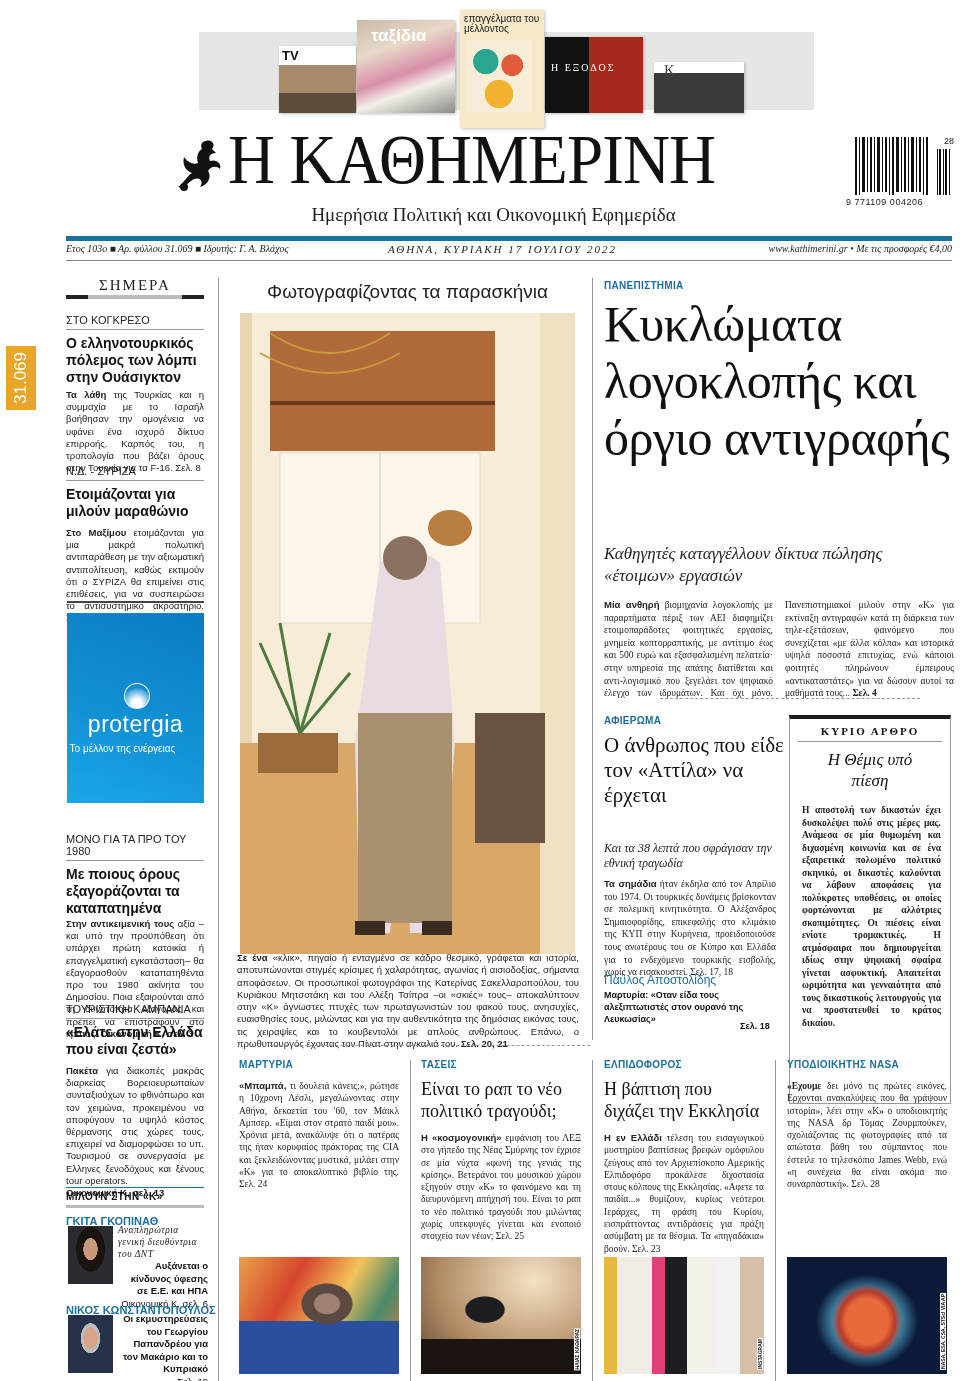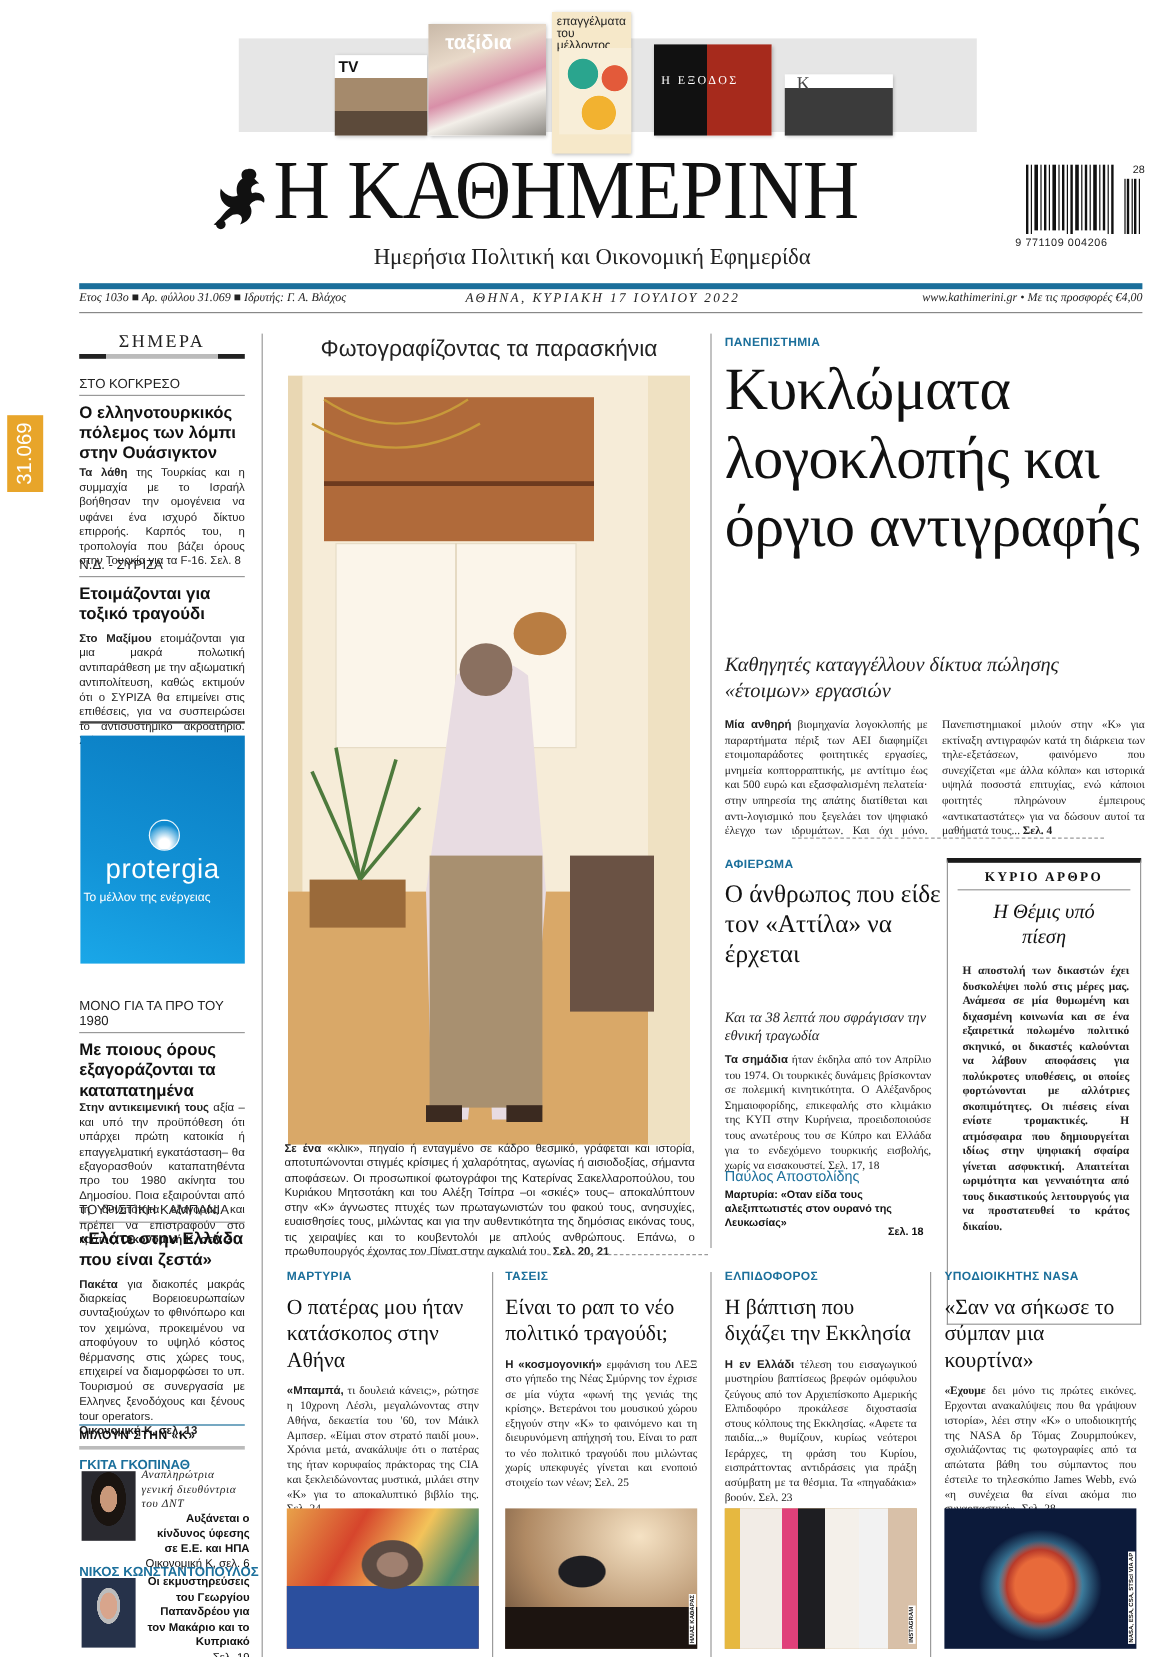--- a/index.html
+++ b/index.html
@@ -7,21 +7,21 @@
   body { position: relative; font-family: "Liberation Sans", sans-serif; color: #1a1a1a; }
   .abs { position: absolute; }
 
   
   .promo-bg { left: 199px; top: 32px; width: 615px; height: 78px; background: #e6e6e6; }
   .mag { position: absolute; box-shadow: 1px 1px 3px rgba(0,0,0,0.25); overflow: hidden; }
   .mag-tv { left: 279px; top: 46px; width: 77px; height: 67px; background: linear-gradient(180deg,#fff 0 28%, #a58a6c 28% 70%, #5c4a3a 70%); }
   .mag-tv .t { position:absolute; left:3px; top:2px; font: bold 13px "Liberation Sans", sans-serif; color:#111; }
   .mag-trav { left: 357px; top: 20px; width: 98px; height: 93px; background: linear-gradient(160deg,#c9b9a8 0%,#e8d9c9 30%,#d88fa8 55%,#f3efe9 70%,#8d8a85 100%); }
   .mag-trav .t { position:absolute; left:14px; top:6px; font: bold 17px "Liberation Sans", sans-serif; color:#fff; }
-  .mag-job { left: 460px; top: 10px; width: 66px; height: 118px; background:#f6e8c9; }
+  .mag-job { left: 460px; top: 10px; width: 84px; height: 118px; background:#f6e8c9; }
   .mag-job .t { position:absolute; left:4px; top:4px; font: 10px "Liberation Sans", sans-serif; color:#222; line-height:10px; }
   .mag-job .art { position:absolute; left:6px; top:30px; width:66px; height:72px; background: radial-gradient(circle at 30% 30%, #2aa58e 0 18%, transparent 19%), radial-gradient(circle at 70% 35%, #e35a3a 0 16%, transparent 17%), radial-gradient(circle at 50% 75%, #f2b230 0 22%, transparent 23%), #f8eed8; }
   .mag-exo { left: 545px; top: 37px; width: 98px; height: 76px; background: linear-gradient(90deg,#111 0 45%, #a62a1c 45% 100%); }
   .mag-exo .t { position:absolute; left:6px; top:26px; font: 10px "Liberation Serif", serif; color:#fff; line-height:10px; letter-spacing:2px; }
   .mag-k { left: 654px; top: 62px; width: 90px; height: 51px; background: linear-gradient(180deg,#fff 0 22%, #3b3b3b 22%); }
   .mag-k .t { position:absolute; left:10px; top:0px; font: 15px "Liberation Serif", serif; color:#444; }
 
   
   .griffin { left: 176px; top: 137px; width: 48px; height: 56px; }
   .masthead { left: 228px; top: 122px; width: 580px; font-family: "Liberation Serif", serif; font-size: 70px; line-height: 76px; letter-spacing: -1px; color: #111; transform: scaleX(0.93); transform-origin: left; white-space: nowrap; }
@@ -176,21 +176,21 @@
 <div class="abs today-bar"></div>
 
 <div class="abs lcol" style="top:314px;">
   <div class="kicker-l">ΣΤΟ ΚΟΓΚΡΕΣΟ</div>
   <div class="hl-l">Ο ελληνοτουρκικός πόλεμος των λόμπι στην Ουάσιγκτον</div>
   <div class="body-l"><b>Τα λάθη</b><span> της Τουρκίας και η συμμαχία με το Ισραήλ βοήθησαν την ομογένεια να υφάνει ένα ισχυρό δίκτυο επιρροής. Καρπός του, η τροπολογία που βάζει όρους στην Τουρκία για τα F-16. Σελ. 8</span></div>
 </div>
 
 <div class="abs lcol" style="top:465px;">
   <div class="kicker-l">Ν.Δ. - ΣΥΡΙΖΑ</div>
-  <div class="hl-l">Ετοιμάζονται για τοξικό τραγούδι</div>
+  <div class="hl-l">Ετοιμάζονται για μιλούν μαραθώνιο</div>
   <div class="body-l" style="margin-top:7px;"><b>Στο Μαξίμου</b><span> ετοιμάζονται για μια μακρά πολωτική αντιπαράθεση με την αξιωματική αντιπολίτευση, καθώς εκτιμούν ότι ο ΣΥΡΙΖΑ θα επιμείνει στις επιθέσεις, για να συσπειρώσει το αντισυστημικό ακροατήριο. Σελ. 12</span></div>
 </div>
 
 <div class="abs ad-rule"></div>
 <div class="abs ad">
   <div class="ad-logo"></div>
   <div class="ad-name">protergia</div>
   <div class="ad-tag">Το μέλλον της ενέργειας</div>
 </div>
 
@@ -274,21 +274,20 @@
 <div class="abs afi-ref">Σελ. 18</div>
 
 <div class="abs edit-box">
   <div class="edit-label">ΚΥΡΙΟ ΑΡΘΡΟ</div>
   <div class="edit-hl" style="padding: 0 30px;">Η Θέμις υπό πίεση</div>
   <div class="edit-body">Η αποστολή των δικαστών έχει δυσκολέψει πολύ στις μέρες μας. Ανάμεσα σε μία θυμωμένη και διχασμένη κοινωνία και σε ένα εξαιρετικά πολωμένο πολιτικό σκηνικό, οι δικαστές καλούνται να λάβουν αποφάσεις για πολύκροτες υποθέσεις, οι οποίες φορτώνονται με αλλότριες σκοπιμότητες. Οι πιέσεις είναι ενίοτε τρομακτικές. Η ατμόσφαιρα που δημιουργείται ιδίως στην ψηφιακή σφαίρα γίνεται ασφυκτική. Απαιτείται ωριμότητα και γενναιότητα από τους δικαστικούς λειτουργούς για να προστατευθεί το κράτος δικαίου.</div>
 </div>
 
 <div class="abs bcol" style="left:239px; top:1059px;">
   <div class="kicker-b">ΜΑΡΤΥΡΙΑ</div>
-  <div class="b-hl">Ο πατέρας μου ήταν κατάσκοπος στην Αθήνα</div>
   <div class="b-body"><b style="font-family:'Liberation Sans',sans-serif;">«Μπαμπά,</b><span> τι δουλειά κάνεις;», ρώτησε η 10χρονη Λέσλι, μεγαλώνοντας στην Αθήνα, δεκαετία του '60, τον Μάικλ Αμπσερ. «Είμαι στον στρατό παιδί μου». Χρόνια μετά, ανακάλυψε ότι ο πατέρας της ήταν κορυφαίος πράκτορας της CIA και ξεκλειδώνοντας μυστικά, μιλάει στην «Κ» για το αποκαλυπτικό βιβλίο της. Σελ. 24</span></div>
 </div>
 <div class="abs b-photo" style="left:239px; top:1257px; background: radial-gradient(ellipse at 55% 40%, #a08070 0 10%, #5b4a42 11% 20%, transparent 21%), linear-gradient(180deg, transparent 55%, #2b4f9e 55%), linear-gradient(120deg,#e8a24a,#d6452c 30%,#f3c35a 55%,#4a8a6a 75%,#e77a3a);"></div>
 
 <div class="abs bcol" style="left:421px; top:1059px;">
   <div class="kicker-b">ΤΑΣΕΙΣ</div>
   <div class="b-hl">Είναι το ραπ το νέο πολιτικό τραγούδι;</div>
   <div class="b-body"><b style="font-family:'Liberation Sans',sans-serif;">Η «κοσμογονική»</b><span> εμφάνιση του ΛΕΞ στο γήπεδο της Νέας Σμύρνης τον έχρισε σε μία νύχτα «φωνή της γενιάς της κρίσης». Βετεράνοι του μουσικού χώρου εξηγούν στην «Κ» το φαινόμενο και τη διευρυνόμενη απήχησή του. Είναι το ραπ το νέο πολιτικό τραγούδι που μιλώντας χωρίς υπεκφυγές γίνεται και ενοποιό στοιχείο των νέων; Σελ. 25</span></div>
 </div>
 <div class="abs b-photo" style="left:421px; top:1257px; background: linear-gradient(180deg, transparent 70%, #1c1410 70%), radial-gradient(ellipse at 40% 45%, #1e1e22 0 14%, transparent 15%), radial-gradient(ellipse at 70% 20%, #f5e2c4, #b08a64 60%, #5a4230);">
@@ -299,18 +298,17 @@
   <div class="kicker-b">ΕΛΠΙΔΟΦΟΡΟΣ</div>
   <div class="b-hl">Η βάπτιση που διχάζει την Εκκλησία</div>
   <div class="b-body"><b style="font-family:'Liberation Sans',sans-serif;">Η εν Ελλάδι</b><span> τέλεση του εισαγωγικού μυστηρίου βαπτίσεως βρεφών ομόφυλου ζεύγους από τον Αρχιεπίσκοπο Αμερικής Ελπιδοφόρο προκάλεσε διχοστασία στους κόλπους της Εκκλησίας. «Αφετε τα παιδία...» θυμίζουν, κυρίως νεότεροι Ιεράρχες, τη φράση του Κυρίου, εισπράττοντας αντιδράσεις για πράξη ασύμβατη με τα θέσμια. Τα «πηγαδάκια» βοούν. Σελ. 23</span></div>
 </div>
 <div class="abs b-photo" style="left:604px; top:1257px; background: linear-gradient(90deg, #e6b840 0 8%, #f2ece6 8% 30%, #e0407a 30% 38%, #1e1e22 38% 52%, #f4f0ea 52% 70%, #f2f2f2 70% 85%, #d8c0a8 85%), #c8a060;">
   <span class="credit">INSTAGRAM</span>
 </div>
 
 <div class="abs bcol" style="left:787px; top:1059px;">
   <div class="kicker-b">ΥΠΟΔΙΟΙΚΗΤΗΣ NASA</div>
-  <div class="b-hl">«Σαν να σήκωσε το σύμπαν μια κουρτίνα»</div>
   <div class="b-body"><b style="font-family:Liberation Serif, serif;">«Εχουμε</b><span> δει μόνο τις πρώτες εικόνες. Ερχονται ανακαλύψεις που θα γράψουν ιστορία», λέει στην «Κ» ο υποδιοικητής της NASA δρ Τόμας Ζουρμπούκεν, σχολιάζοντας τις φωτογραφίες από τα απώτατα βάθη του σύμπαντος που έστειλε το τηλεσκόπιο James Webb, ενώ «η συνέχεια θα είναι ακόμα πιο συναρπαστική». Σελ. 28</span></div>
 </div>
 <div class="abs b-photo" style="left:787px; top:1257px; background: radial-gradient(ellipse 22% 32% at 50% 55%, #e86a3a 0 60%, #b83a2a 80%, transparent 100%), radial-gradient(ellipse 40% 50% at 50% 55%, #5ab8d8 0 40%, transparent 80%), #0c1a3a;">
   <span class="credit">NASA, ESA, CSA, STScI VIA AP</span>
 </div>
 
 </body></html>

